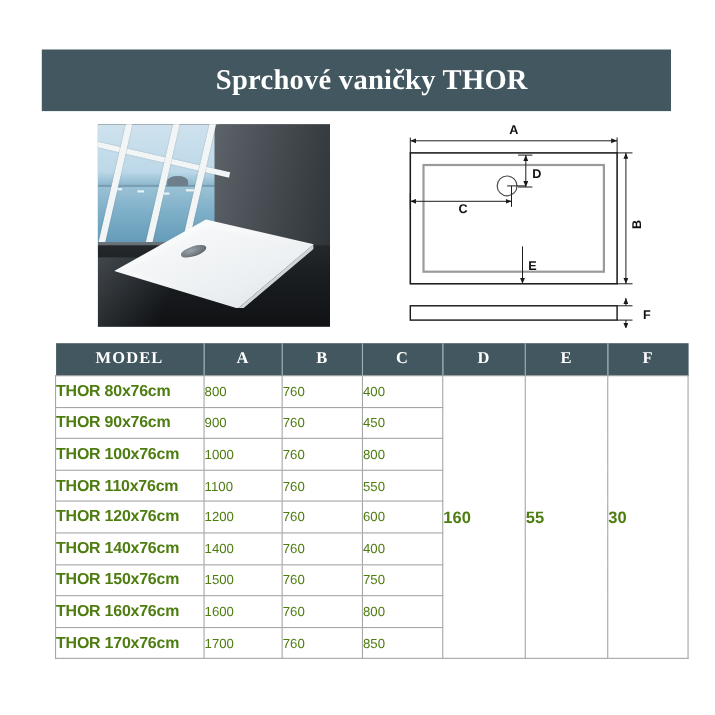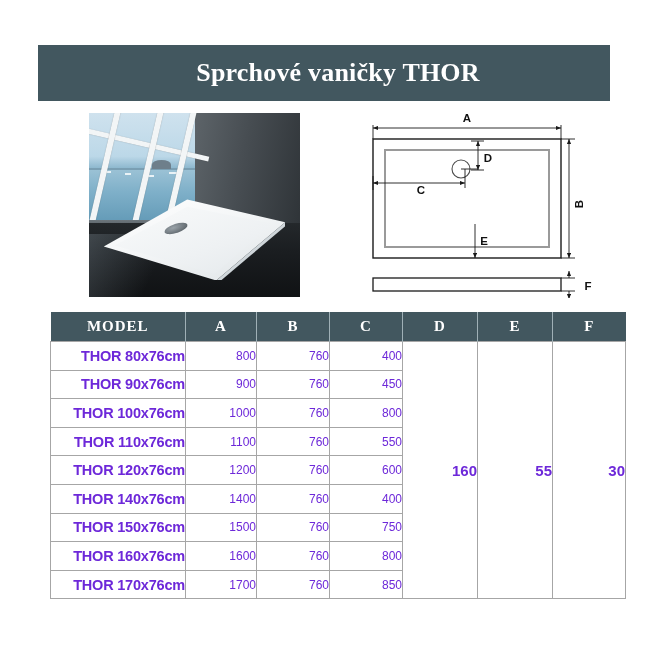--- a/index.html
+++ b/index.html
@@ -192,22 +192,22 @@
     border-right: 1px solid #9fb0b6;
     padding: 0;
   }
   #spec-table th:first-child { border-left: none; }
   #spec-table th:last-child  { border-right: none; }
 
   #spec-table td {
     border: 1px solid #a6a6a6;
     height: 27.6px;
     padding: 0;
-    text-align: right;
-    color: #6d28d9;
+    text-align: left;
+    color: #4d7c0f;
     font-size: 14px;
     background: #ffffff;
   }
   #spec-table td.model-cell {
     font-weight: bold;
     font-size: 14.5px;
     letter-spacing: -0.2px;
   }
   #spec-table td.num-cell {
     font-weight: normal;

